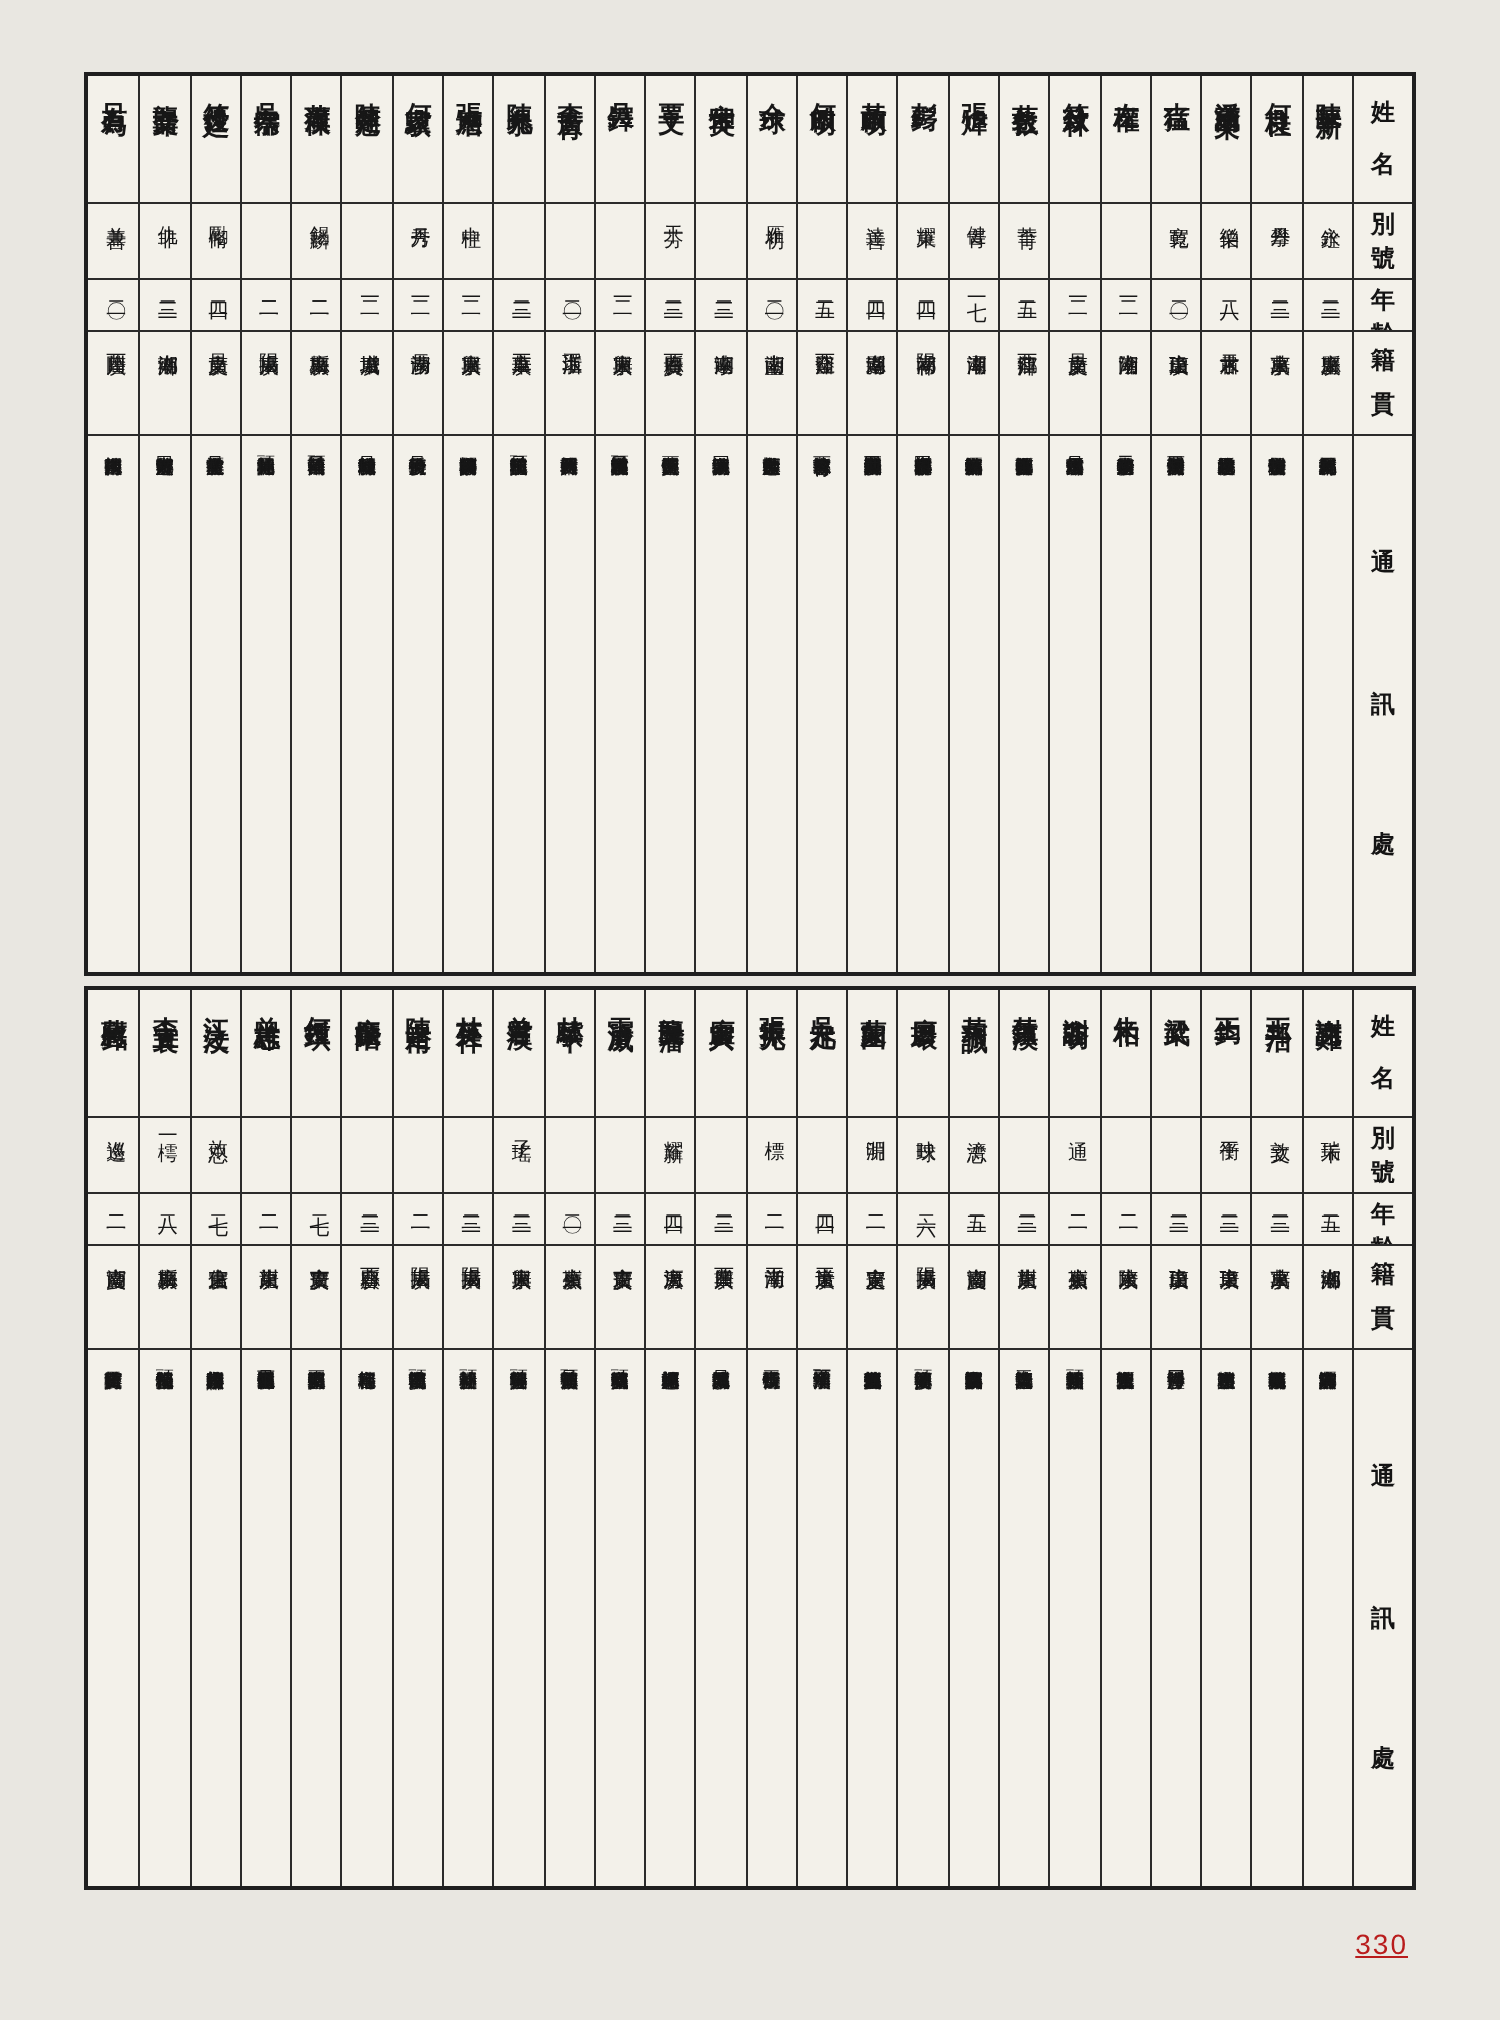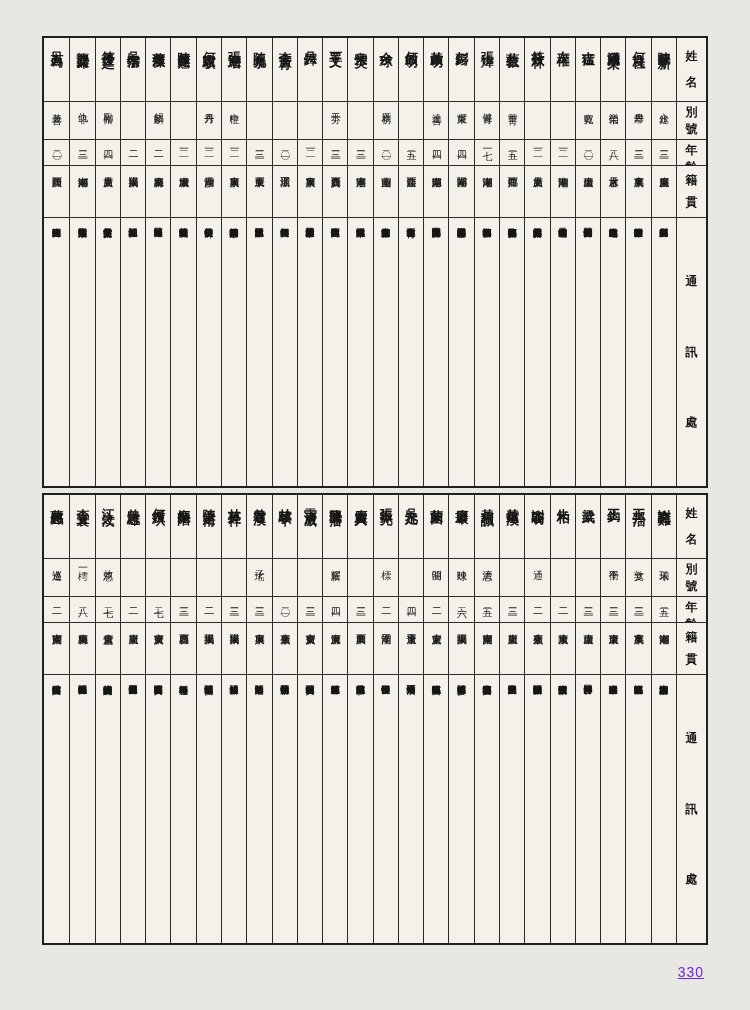--- a/index.html
+++ b/index.html
@@ -60,21 +60,21 @@
     justify-content:space-evenly;
     padding:2px 0;
   }
   .hch{font-size:12px;font-weight:bold;color:#141414;}
   .page-number{
     position:absolute;
     right:46px;
     bottom:30px;
     font-size:14px;
     letter-spacing:1px;
-    color:#6d28d9;
+    color:#b91c1c;
     text-decoration:underline;
   }
 </style>
 </head>
 <body>
 
 <div class="page">
   <div class="rtable">
       <div class="col header">
         <div class="cell name">

